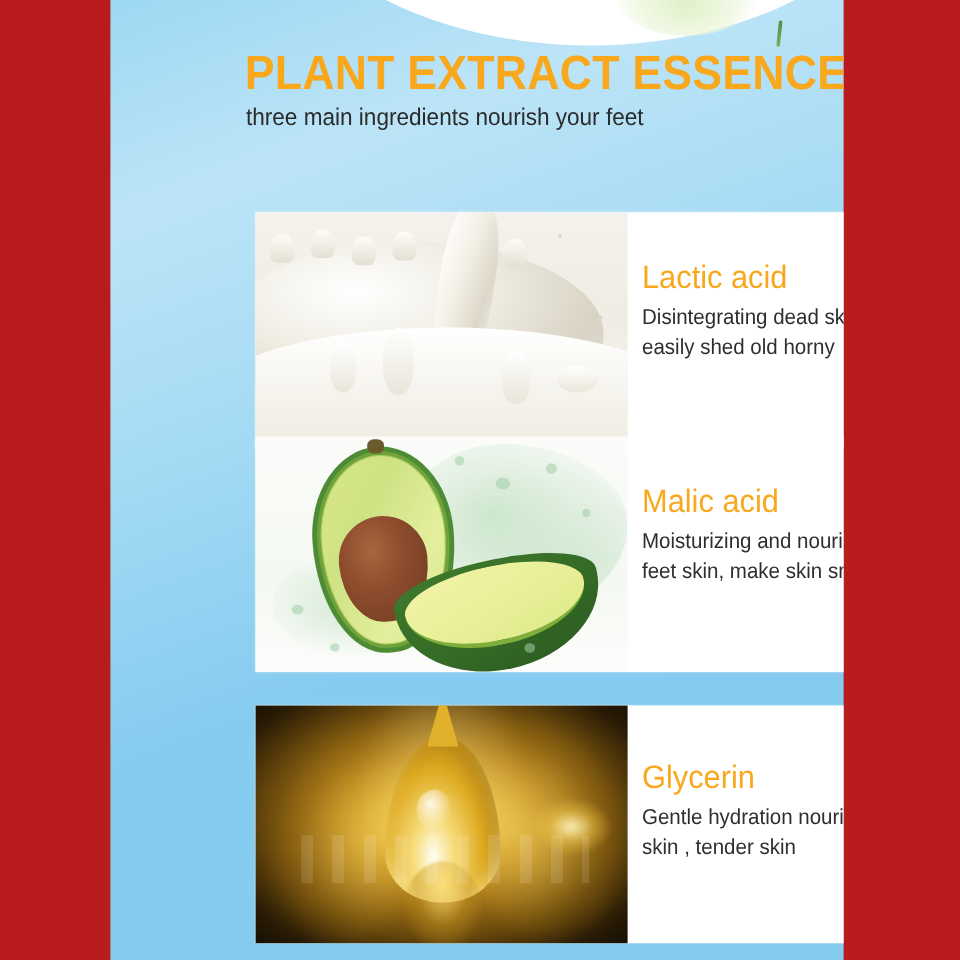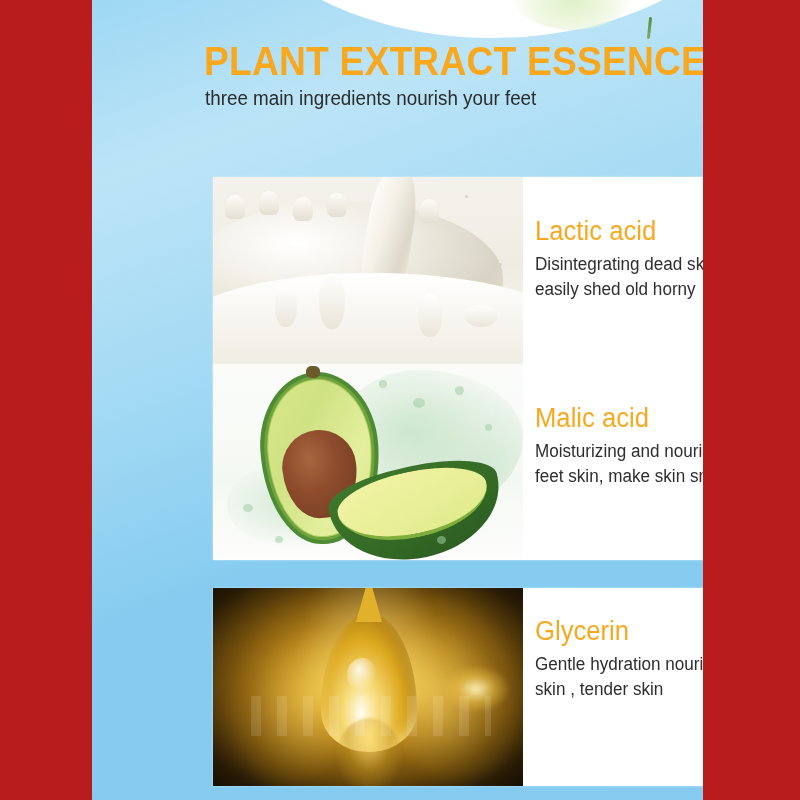--- a/index.html
+++ b/index.html
@@ -107,21 +107,21 @@
     position: relative;
     width: 310px;
     height: 100%;
     overflow: hidden;
     flex: 0 0 310px;
   }
   .card-body {
     flex: 1 1 auto;
     padding: 38px 0 0 12px;
   }
-  .card-3 .card-body { padding-top: 27px; }
+  .card-3 .card-body { padding-top: 44px; }
 
   .ing-title {
     font-family: "Liberation Sans Narrow", "Liberation Sans", sans-serif;
     font-size: 27px;
     color: #f9a81d;
     line-height: 1.25;
     margin: 0 0 3px 0;
     white-space: nowrap;
     transform: scaleX(0.95);
     transform-origin: left center;

